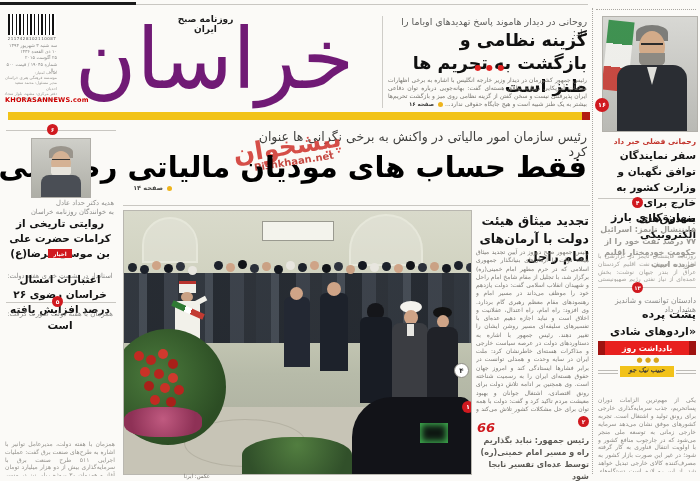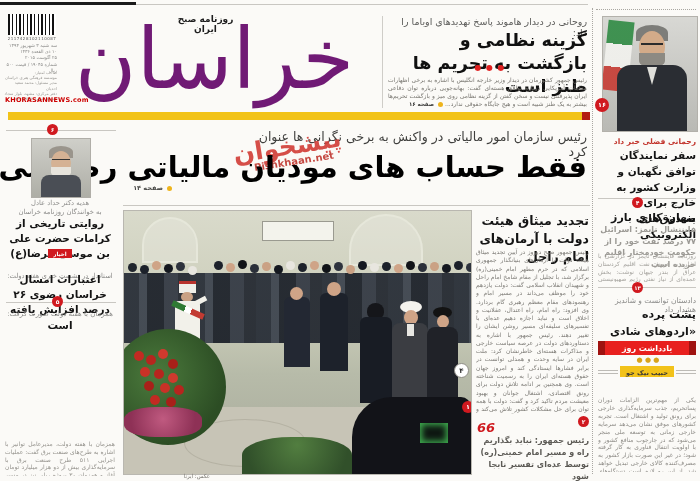--- a/index.html
+++ b/index.html
@@ -2,42 +2,42 @@
 <html lang="fa"><head>
 <meta charset="utf-8">
 <style>
   html,body{margin:0;padding:0;background:#e9e7e2;font-family:"DejaVu Sans",sans-serif;}
   #page{position:relative;width:700px;height:481px;background:#fbfaf7;overflow:hidden;margin:0 auto;box-shadow:0 0 4px rgba(0,0,0,.25);}
   .abs{position:absolute;}
   .fa{direction:rtl;}
   .jus{text-align:justify;text-align-last:right;}
   .rt{text-align:right;}
   .ctr{text-align:center;}
-  .pre{white-space:pre-line;}
+  .pre{white-space:pre-line;text-align:right;}
   .gray{color:#8a8a88;}
   .rule{border-top:1px solid #c9c7c2;height:0;}
   .vrule{border-left:1px solid #cfcdc8;width:0;}
   .dotv{border-left:1px dotted #a9a7a2;width:0;}
   .circ{border-radius:50%;color:#fff;background:#d0191f;display:flex;align-items:center;justify-content:center;font-weight:bold;}
   .golddot{display:inline-block;width:7px;height:7px;border-radius:50%;background:#eeb41c;vertical-align:-1px;margin-left:2px;}
   
   #logo{color:#701a75;font-weight:normal;font-size:84px;line-height:1;}
   #barcode{background:repeating-linear-gradient(90deg,#111 0 2px,#fff 2px 4px,#111 4px 5px,#fff 5px 8px,#111 8px 9px,#fff 9px 11px);}
   #strip{background:#f2c318;overflow:hidden;white-space:nowrap;}
   #strip-end{background:#b31a12;}
   
   #photo{border:1px solid #b9b7b0;overflow:hidden;background:linear-gradient(180deg,#d9dacb 0%,#ccceba 38%,#b7bba9 62%,#a7a99a 100%);}
   .arch{border:2px solid #e6e7da;border-radius:40px 40px 0 0;background:rgba(238,239,228,.35);}
   .crowdband{background:repeating-linear-gradient(90deg,#242a34 0 15px,#3a414c 15px 23px,#181d26 23px 40px,#303641 40px 54px,#20252e 54px 66px);opacity:.92;}
   .suit{background:#232833;border-radius:6px 6px 0 0;}
   .face{background:#cfa487;border-radius:50%;}
   .badge-w{background:#fff;border:1px solid #8f8d86;border-radius:50%;color:#333;display:flex;align-items:center;justify-content:center;font-weight:bold;}
   
   #note-banner{background:linear-gradient(90deg,#9f1210 0 7px,#e8201e 7px calc(100% - 7px),#9f1210 calc(100% - 7px) 100%);color:#fff;display:flex;align-items:center;justify-content:center;font-weight:bold;}
-  #author-tag{background:#f2c21a;display:flex;align-items:flex-end;justify-content:center;}
+  #author-tag{background:#f2c21a;display:flex;align-items:flex-start;justify-content:center;font-style:italic;}
   .dline{border-top:1px solid #bdbbb6;border-bottom:1px solid #bdbbb6;height:2px;}
   #watermark{color:#d2403a;transform:rotate(-9deg);font-weight:bold;opacity:.92;}
   .redtag{background:#d0191f;color:#fff;display:flex;align-items:center;justify-content:center;font-weight:bold;}
   .heads{width:9px;height:9px;border-radius:50%;background:#20252d;}
 </style>
 </head>
 <body>
 
 <div id="page">
 

